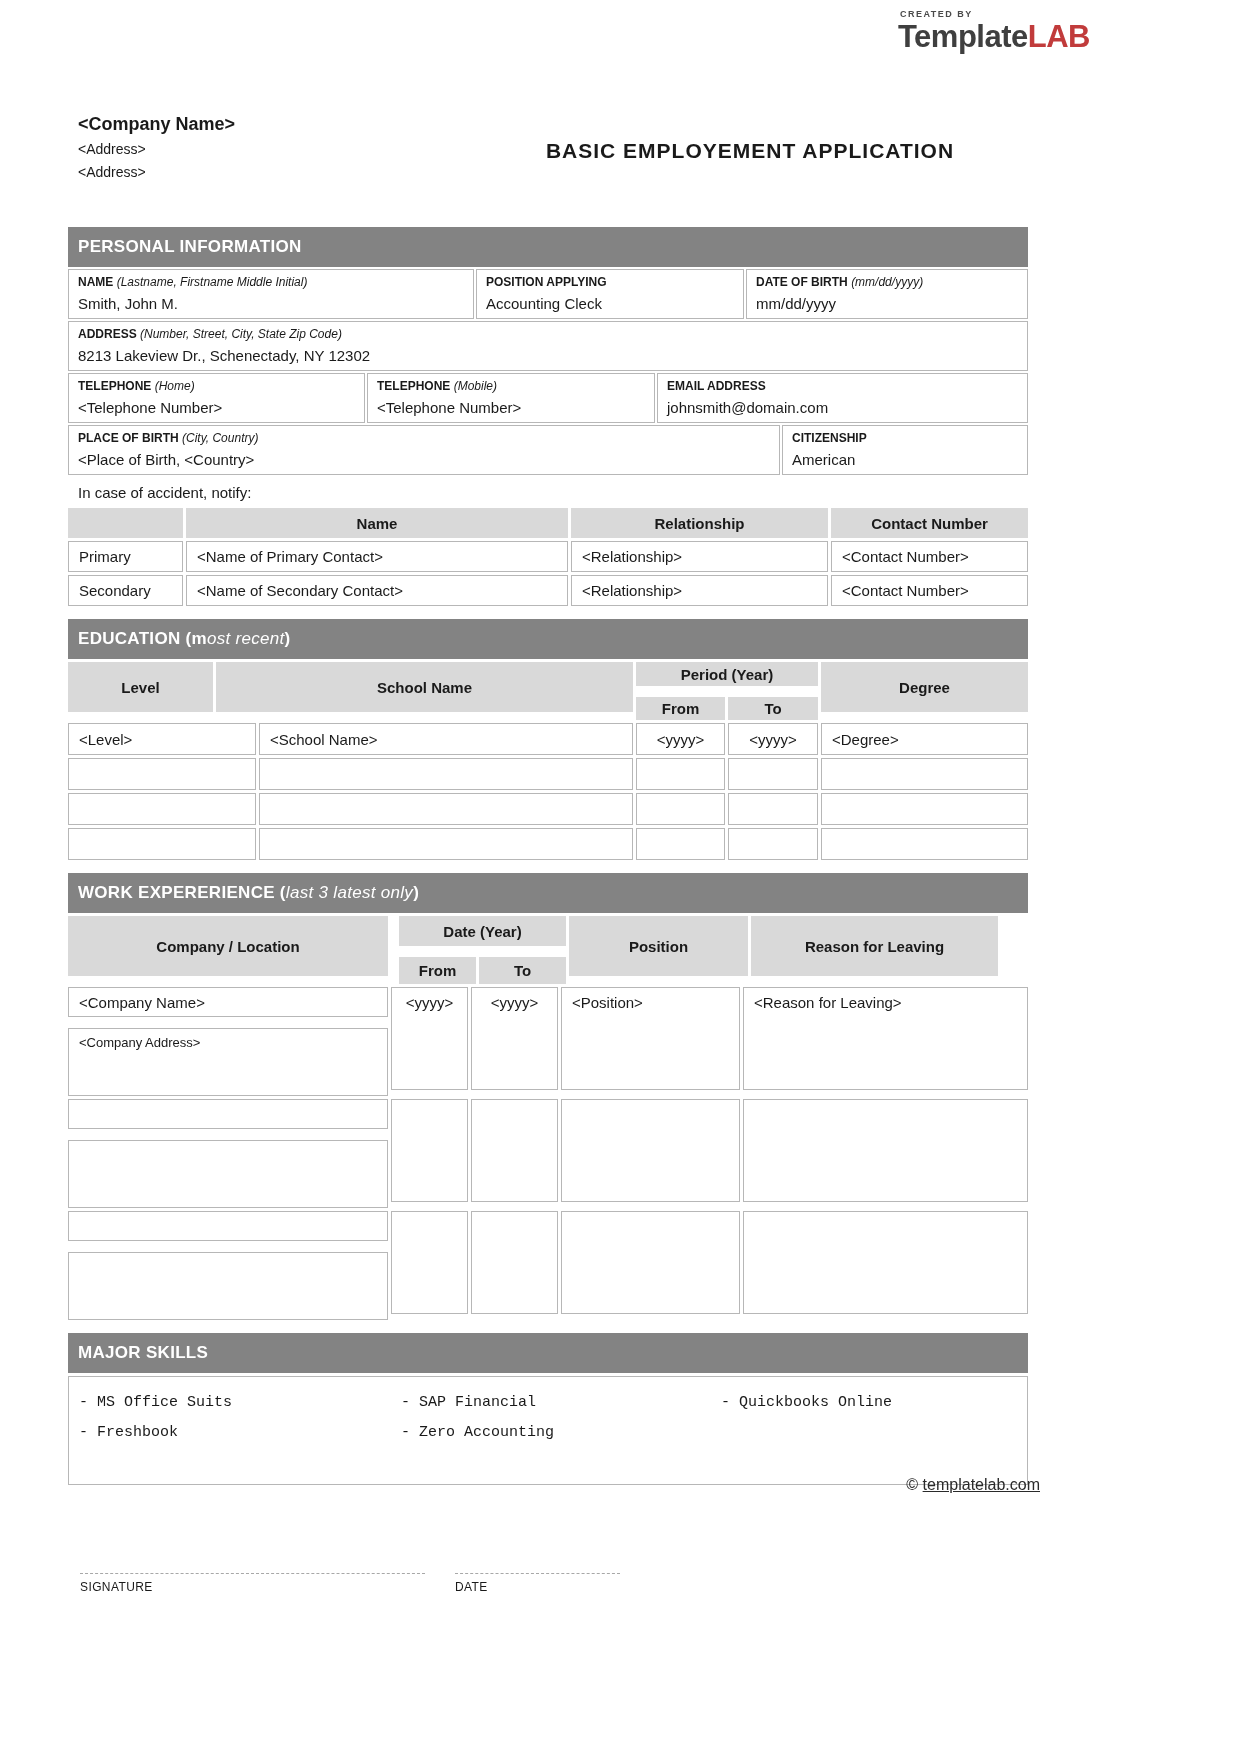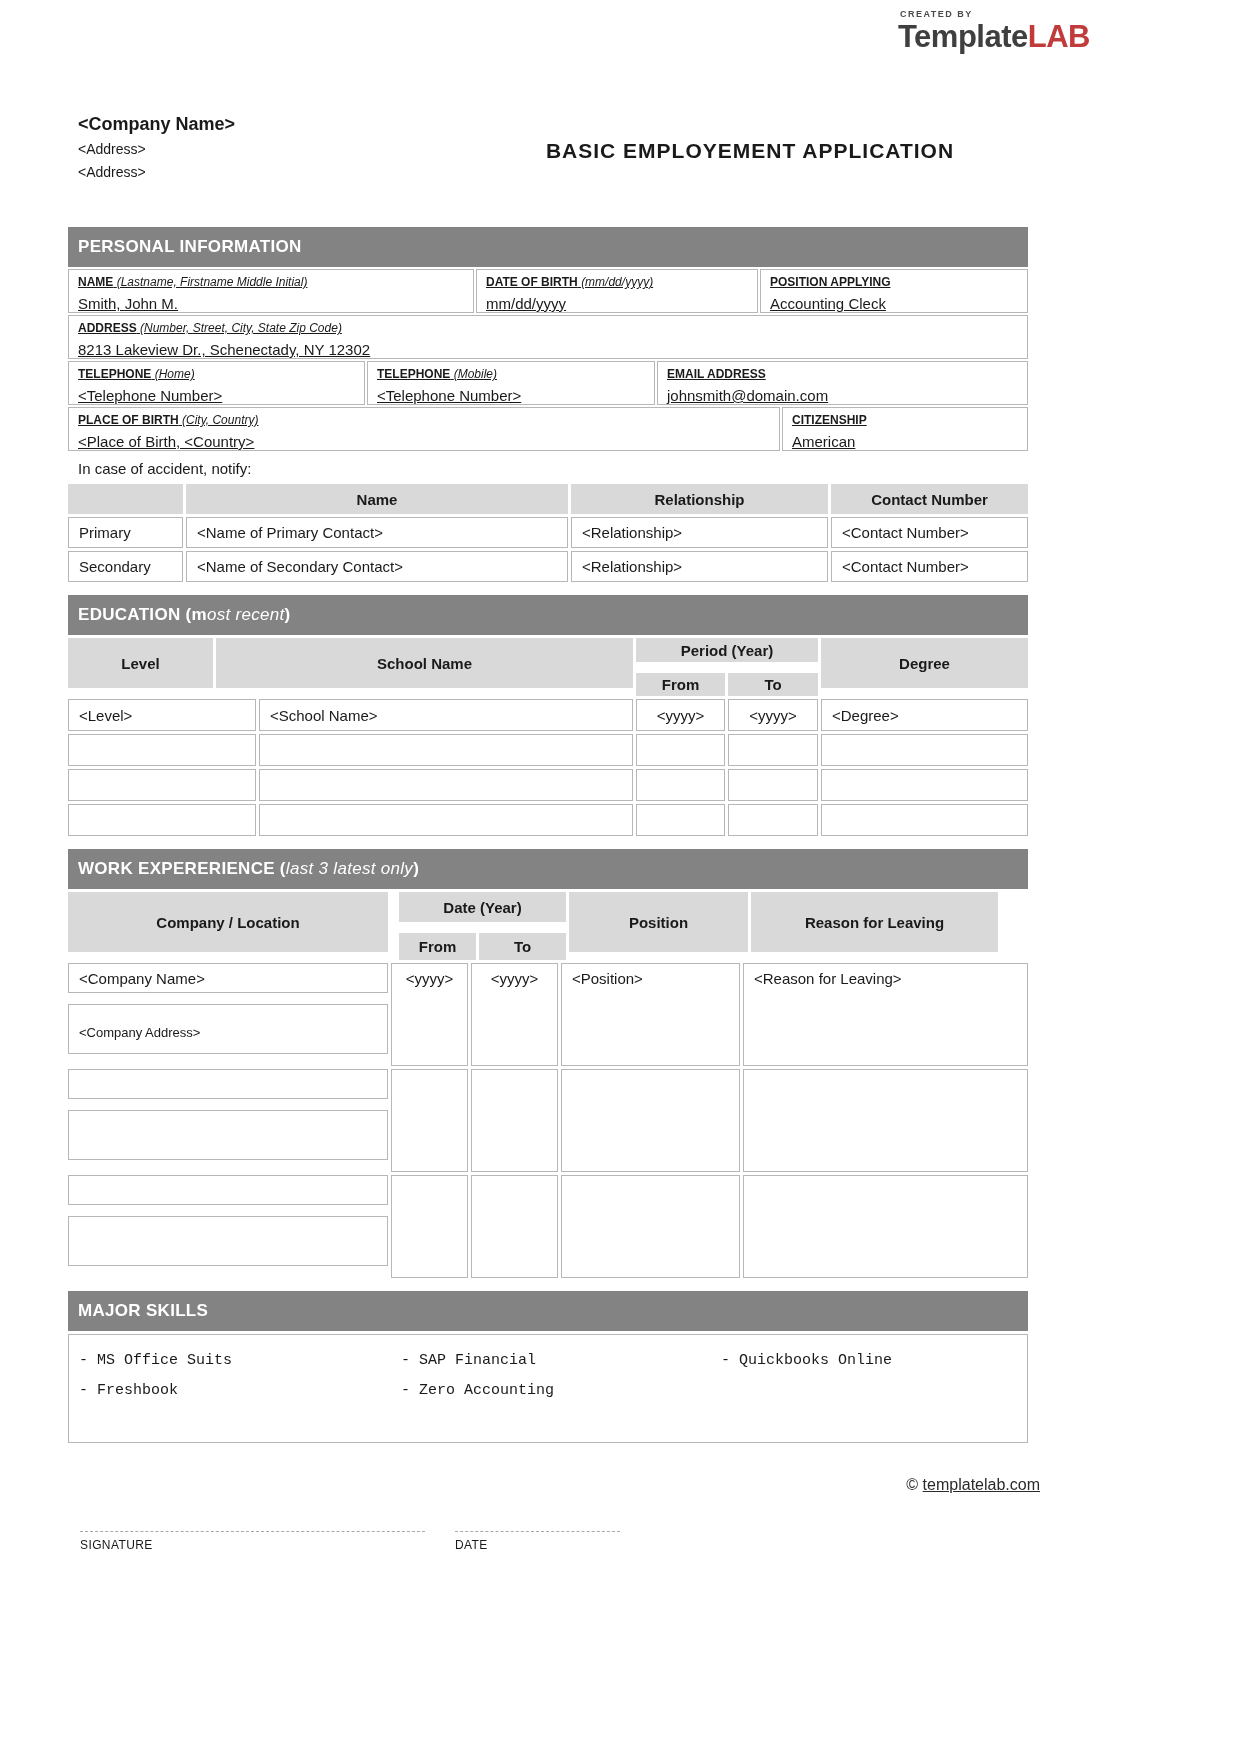--- a/index.html
+++ b/index.html
@@ -24,21 +24,21 @@
   .content{position:absolute;left:68px;top:211px;width:960px;}
 
   .section-bar{height:40px;background:var(--section-bar);color:var(--bar-text);
                display:flex;align-items:center;padding-left:10px;box-sizing:border-box;
                font-size:17px;font-weight:bold;letter-spacing:0.3px;margin-top:13px;}
   .section-bar.first{margin-top:16px;}
   .bar-italic{font-style:italic;font-weight:normal;}
 
   .pirow{display:flex;gap:2px;margin-top:2px;}
   .pi-cell{background:#fff;border:1px solid var(--cell-border);box-sizing:border-box;
-           height:44px;padding:5px 14px 0 9px;overflow:hidden;text-decoration:underline;}
+           height:50px;padding:5px 14px 0 9px;overflow:hidden;}
   .pi-label{font-size:12px;white-space:nowrap;}
   .pi-label b{font-weight:bold;}
   .pi-label i{font-weight:normal;font-style:italic;}
   .pi-value{font-size:15px;margin-top:6px;white-space:nowrap;}
 
   .intro-text{font-size:15px;margin:9px 0 7px 10px;}
 
   .trow{display:flex;gap:3px;margin-top:3px;}
   .tcell{background:#fff;border:1px solid var(--cell-border);box-sizing:border-box;
          display:flex;align-items:center;font-size:15px;padding:0 10px;overflow:hidden;}
@@ -72,21 +72,21 @@
   
   .wk-company-h{width:320px;height:60px;}
   .wk-datecol{width:167px;padding-left:8px;}
   .wk-date-h{height:30px;}
   .wk-from-h{width:77px;height:27px;}
   .wk-to-h{width:87px;height:27px;}
   .wk-pos-h{width:179px;height:60px;}
   .wk-reason-h{width:247px;height:60px;}
   .wk-namecol{width:320px;}
   .wk-name{height:30px;}
-  .wk-addr{height:50px;font-size:13px;align-items:flex-start;padding-top:20px;}
+  .wk-addr{height:68px;font-size:13px;align-items:flex-start;padding-top:6px;}
   .wk-from{width:77px;height:103px;}
   .wk-to{width:87px;height:103px;}
   .wk-pos{width:179px;height:103px;}
   .wk-reason{width:285px;height:103px;}
 
   
   .skills-box{margin-top:3px;height:109px;background:#fff;border:1px solid var(--cell-border);
               box-sizing:border-box;padding:10px 0 7px 10px;font-family:Liberation Mono, monospace;}
   .skill-row{display:flex;height:30px;align-items:center;}
   .skill-c1{width:322px;font-size:15px;}
@@ -125,27 +125,27 @@
 
   <div class="content">
 
     <div class="section-bar first">PERSONAL INFORMATION</div>
 
     <div class="pirow">
       <div class="pi-cell" style="width:406px">
         <div class="pi-label"><b>NAME</b> <i>(Lastname, Firstname Middle Initial)</i></div>
         <div class="pi-value">Smith, John M.</div>
       </div>
+      <div class="pi-cell" style="width:268px">
+        <div class="pi-label"><b>POSITION APPLYING</b></div>
+        <div class="pi-value">Accounting Cleck</div>
+      </div>
       <div class="pi-cell" style="width:282px">
         <div class="pi-label"><b>DATE OF BIRTH</b> <i>(mm/dd/yyyy)</i></div>
         <div class="pi-value">mm/dd/yyyy</div>
-      </div>
-      <div class="pi-cell" style="width:268px">
-        <div class="pi-label"><b>POSITION APPLYING</b></div>
-        <div class="pi-value">Accounting Cleck</div>
       </div>
     </div>
 
     <div class="pirow">
       <div class="pi-cell" style="width:960px">
         <div class="pi-label"><b>ADDRESS</b> <i>(Number, Street, City, State Zip Code)</i></div>
         <div class="pi-value">8213 Lakeview Dr., Schenectady, NY 12302</div>
       </div>
     </div>
 

